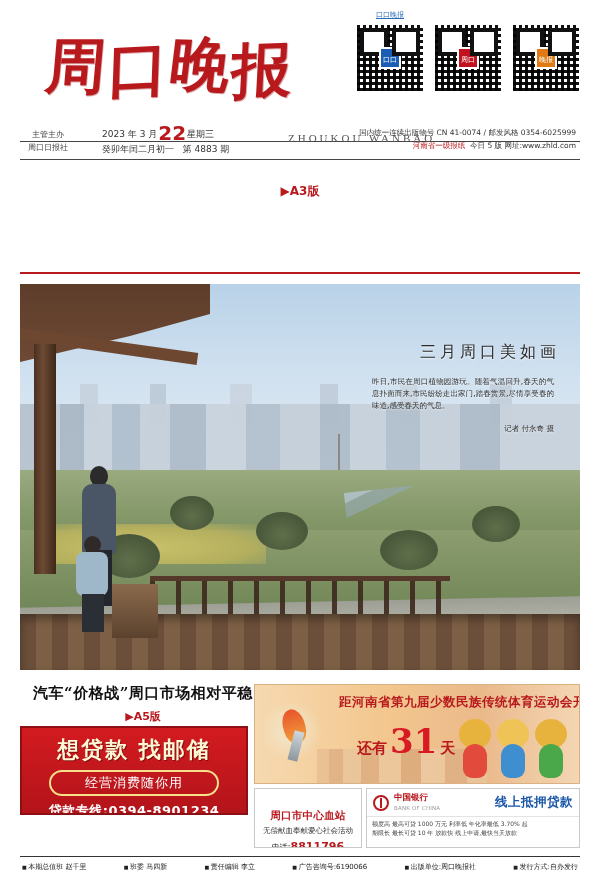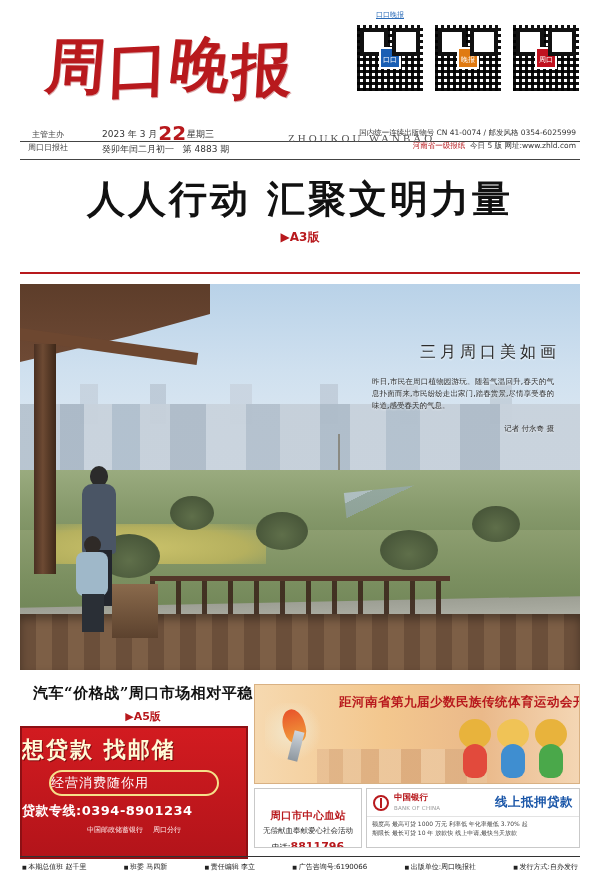--- a/index.html
+++ b/index.html
@@ -361,25 +361,25 @@
     margin-top: 6px;
     font-size: 11px;
     font-weight: 700;
     color: #b8191d;
   }
 
   
   .ad-post {
     position: absolute;
     left: 20px; top: 726px;
-    width: 228px; height: 133px;
+    width: 228px; height: 89px;
     background: linear-gradient(#d21b20, #b3141a);
     border: 2px solid #8d1014;
     color: #fff;
-    text-align: left;
+    text-align: center;
     overflow: hidden;
   }
   .ad-post .l1 {
     margin-top: 7px;
     font-family: "DejaVu Serif", "Liberation Serif", serif;
     font-weight: 700;
     font-size: 22px;
     letter-spacing: 2px;
     color: #fff9d6;
     text-shadow: 1px 1px 0 #7d0c10;
@@ -606,26 +606,26 @@
 
     <div class="qr-strip">
       <div class="qr-wrap">
         <div class="qr-label">口口晚报</div>
         <div class="qr-box">
           <div class="qr-center">口口</div>
         </div>
       </div>
       <div class="qr-wrap">
         <div class="qr-box">
-          <div class="qr-center org">晚报</div>
+          <div class="qr-center red">周口</div>
         </div>
       </div>
       <div class="qr-wrap">
         <div class="qr-box">
-          <div class="qr-center red">周口</div>
+          <div class="qr-center org">晚报</div>
         </div>
       </div>
     </div>
   </div>
 
   <div class="infobar">
     <div class="ib-rule"></div>
     <div class="ib-rule2"></div>
 
     <div class="ib-left">
@@ -642,21 +642,20 @@
 
     <div class="ib-pinyin">ZHOUKOU WANBAO</div>
 
     <div class="ib-right">
       <div>国内统一连续出版物号 CN 41-0074 / 邮发风格 0354-6025999</div>
       <div><span class="redline">河南省一级报纸</span>&nbsp;&nbsp;<span>今日 5 版    网址:www.zhld.com</span></div>
     </div>
   </div>
 
   <div class="headline-zone">
-    <div class="headline">人人行动  汇聚文明力量</div>
     <div class="pageref">▶A3版</div>
   </div>
   <div class="hr-red"></div>
 
   <div class="photo">
     <div class="sky"></div>
     <div class="skyline2"></div>
     <div class="skyline"></div>
     <div class="tower"></div>
     <div class="ground-far"></div>
@@ -703,20 +702,23 @@
     <div class="l4">
       <span>中国邮政储蓄银行</span>
       <span>周口分行</span>
     </div>
   </div>
 
   <div class="ad-sports">
     <div class="city"></div>
     <div class="torch"></div>
     <div class="title">距河南省第九届少数民族传统体育运动会开幕</div>
+    <div class="count">
+      <span>还有</span><span class="num">31</span><span>天</span>
+    </div>
     <div class="mascot m1">
       <div class="m-head"></div>
       <div class="m-body"></div>
     </div>
     <div class="mascot m2">
       <div class="m-head"></div>
       <div class="m-body"></div>
     </div>
     <div class="mascot m3">
       <div class="m-head"></div>

